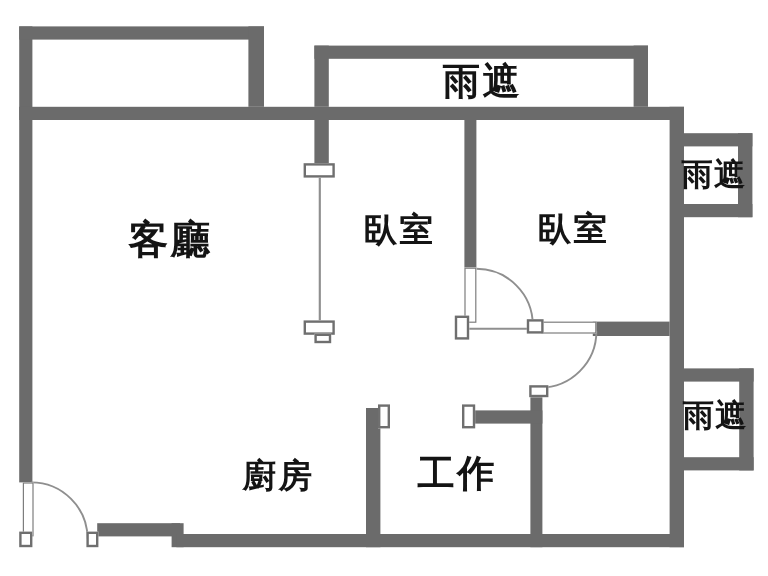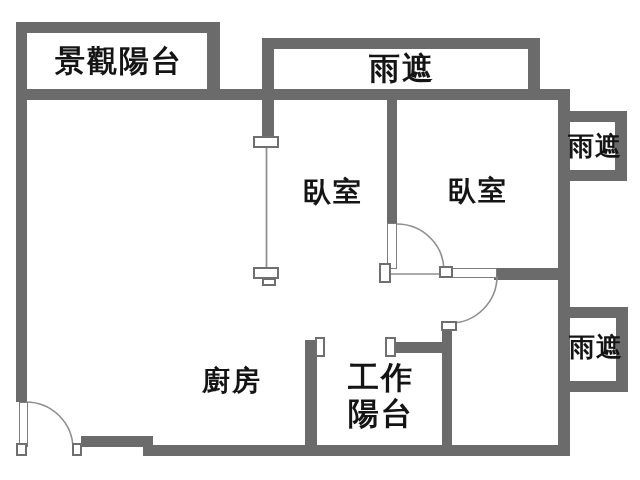--- a/index.html
+++ b/index.html
@@ -73,25 +73,24 @@
   <div class="jamb" style="left:72px;top:443px;width:10px;height:13px;"></div>
   <div class="jamb" style="left:379px;top:263px;width:12px;height:20px;"></div>
   <div class="jamb" style="left:439px;top:266px;width:14px;height:12px;"></div>
   <div class="jamb" style="left:441px;top:321px;width:16px;height:10px;"></div>
   <div class="jamb" style="left:315px;top:337px;width:10px;height:20px;"></div>
   <div class="jamb" style="left:385px;top:337px;width:11px;height:20px;"></div>
   <div class="post" style="left:253px;top:136px;width:26px;height:12px;"></div>
   <div class="post" style="left:253px;top:267px;width:26px;height:12px;"></div>
   <div class="post" style="left:262px;top:278px;width:14px;height:8px;"></div>
 
-  <div class="label lbl-30" style="left:119px;top:61px;">景觀陽台</div>
   <div class="label lbl-31" style="left:402px;top:69px;">雨遮</div>
   <div class="label lbl-26" style="left:595px;top:147px;">雨遮</div>
   <div class="label lbl-26" style="left:596px;top:348px;">雨遮</div>
+  <div class="label lbl-33" style="left:142px;top:200px;">客廳</div>
   <div class="label lbl-32" style="left:333px;top:192px;">臥室</div>
   <div class="label lbl-32" style="left:478px;top:191px;">臥室</div>
-  <div class="label lbl-32" style="left:232px;top:381px;">廚房</div>
+  <div class="label lbl-32" style="left:232px;top:397px;">廚房</div>
   <div class="label lbl-31 two-line" style="left:381px;top:396px;">
     <span>工作</span><br>
-    <span>陽台</span>
   </div>
 
 </div>
 
 </body></html>

